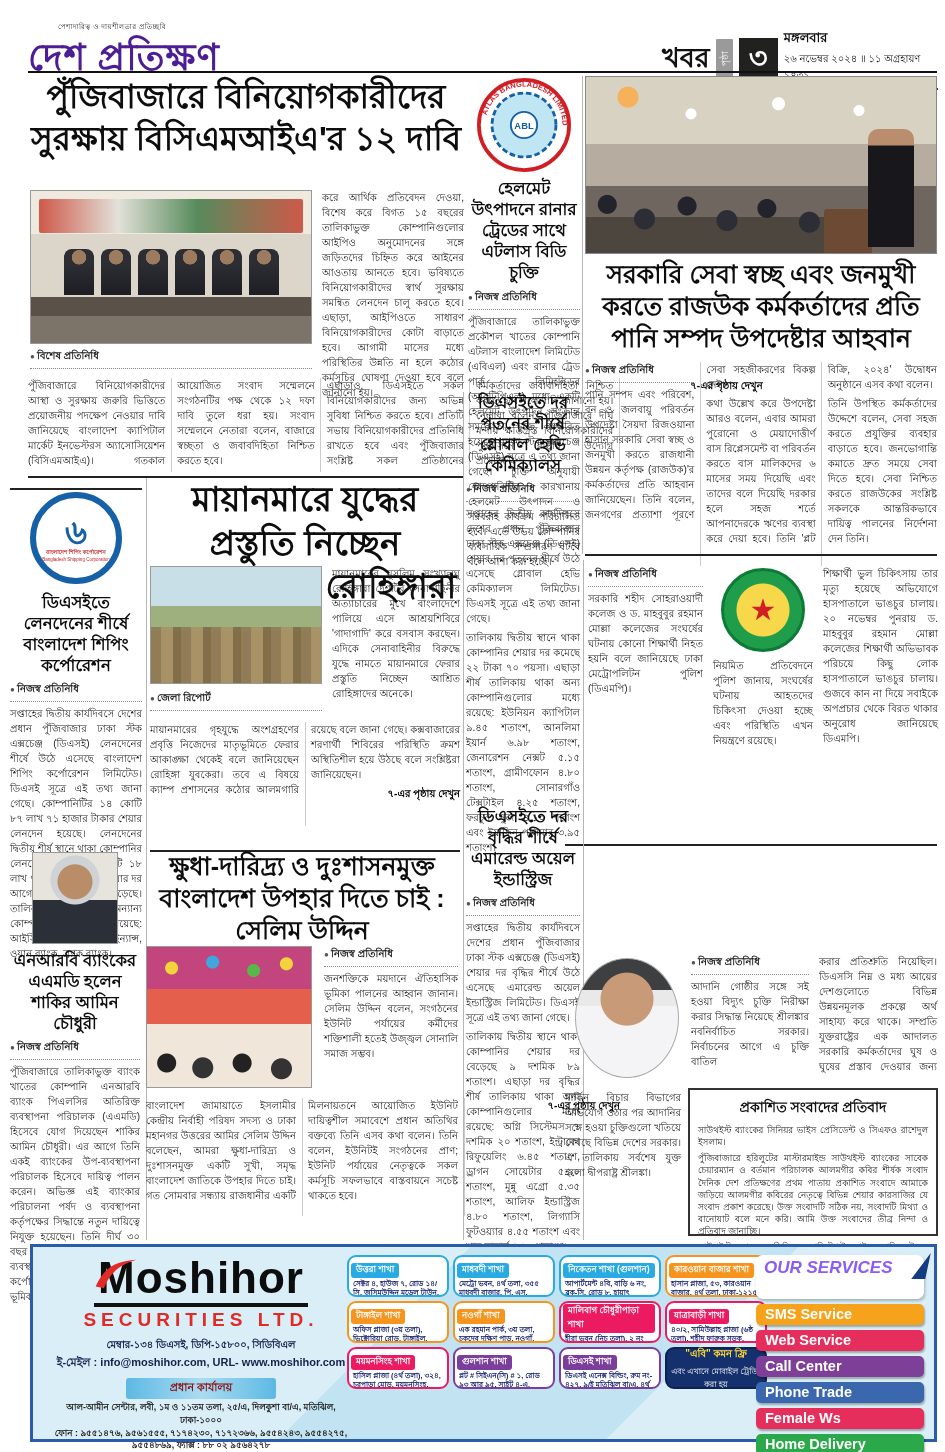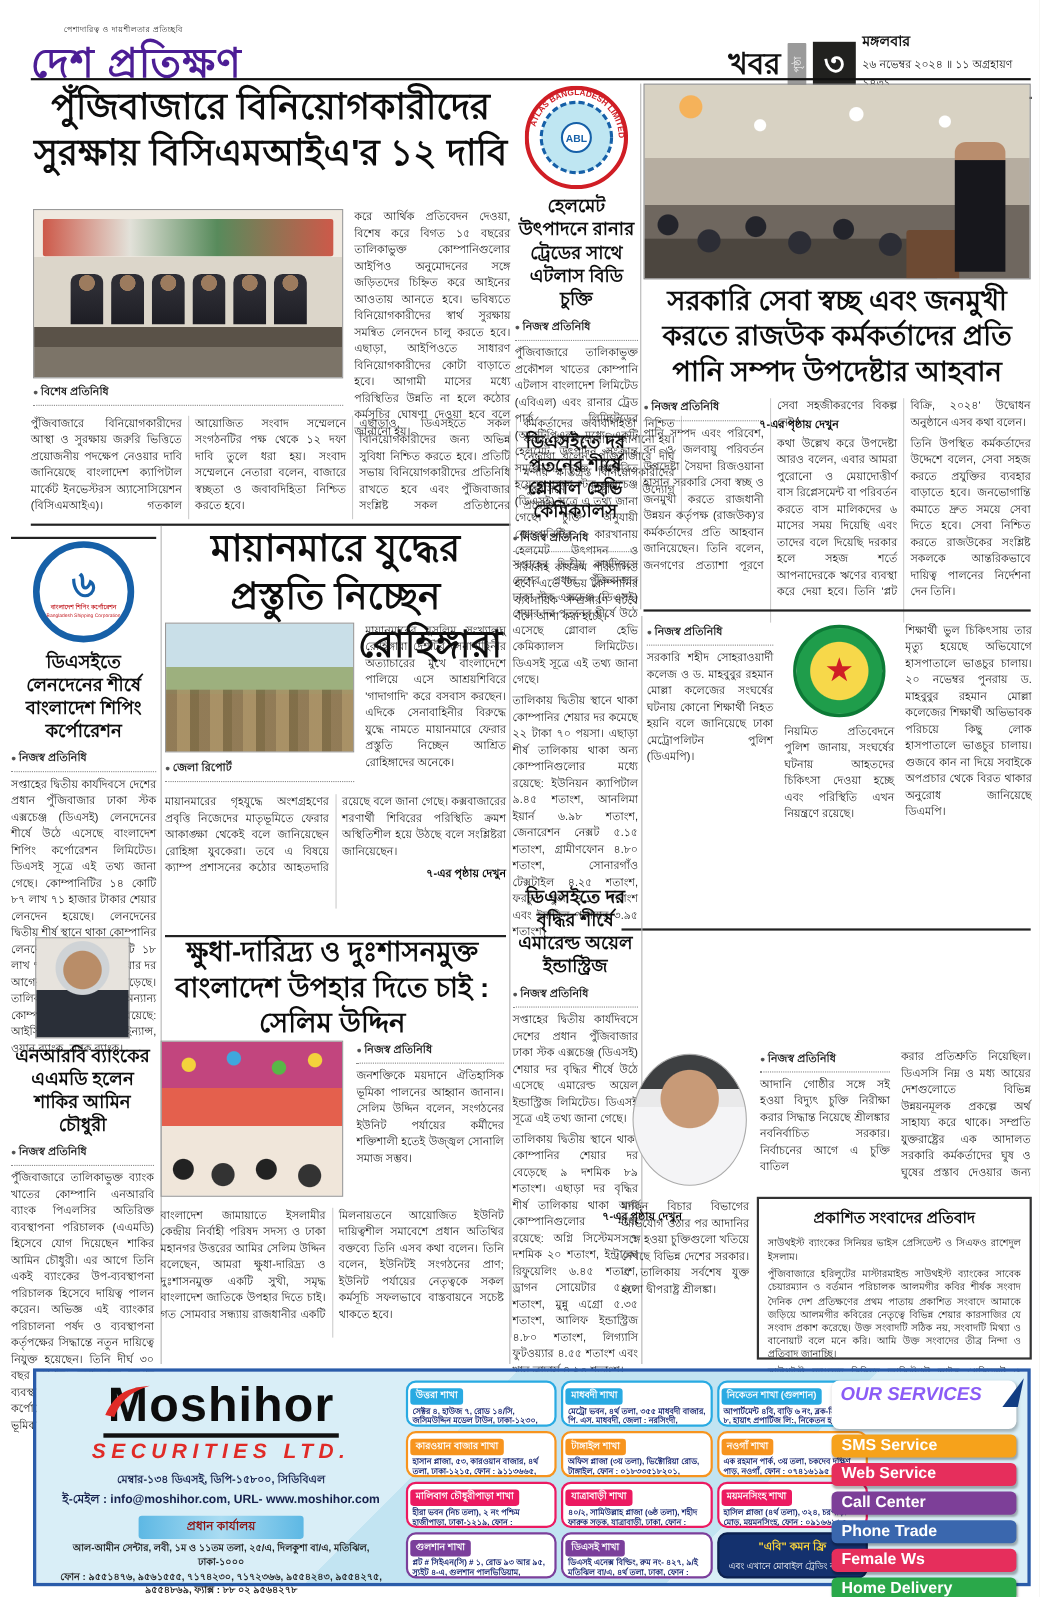--- a/index.html
+++ b/index.html
@@ -128,27 +128,27 @@
   
   .protest { position:absolute; left:688px; top:1088px; width:250px; height:148px; border:2px solid #333; padding:6px 8px; background:#fff; }
   .protest h3 { font-size:14px; text-align:center; margin-bottom:4px; }
   .protest .bt { font-size:8.8px; line-height:1.38; }
 
   
   .ad { position:absolute; left:30px; top:1244px; width:907px; height:198px; border:3px solid #2a5caa; background:linear-gradient(135deg,#d9eef7 0 40%, #c2e4f2 40% 70%, #d9eef7 70%); }
   .mosh { position:absolute; left:12px; top:8px; width:312px; text-align:center; }
   .mosh-brand { position:relative; font-size:44px; font-weight:bold; color:#0d0d0d; letter-spacing:1px; border-bottom:4px solid #111; line-height:1.05; display:inline-block; padding:0 4px 2px; }
   .mosh-swoosh { position:absolute; left:-2px; top:2px; width:46px; height:34px; }
-  .mosh-sec { font-size:19px; font-weight:bold; color:#e02b27; letter-spacing:5px; margin-top:2px;font-style:italic; }
+  .mosh-sec { font-size:19px; font-weight:bold; color:#e02b27; letter-spacing:5px; margin-top:2px; }
   .mosh-line1 { font-size:10px; font-weight:bold; margin-top:6px; color:#16214d; }
   .mosh-line2 { font-size:11px; font-weight:bold; color:#16214d; }
   .mosh-ho { margin:5px auto 2px; width:150px; background:linear-gradient(90deg,#5db8e4,#aadcf2,#5db8e4); color:#8c1313; font-weight:bold; font-size:11px; border-radius:3px; padding:1px 0; }
   .mosh-addr, .mosh-phones { font-size:8.8px; font-weight:bold; color:#1c1c1c; line-height:1.45; }
 
-  .branches { position:absolute; left:336px; top:8px; width:420px; height:182px; display:grid; grid-template-columns:repeat(3,1fr); grid-auto-rows:42px; gap:4px; }
+  .branches { position:absolute; left:314px; top:8px; width:420px; height:182px; display:grid; grid-template-columns:repeat(4,1fr); grid-auto-rows:42px; gap:4px; }
   .branch { background:#fff; border:2px solid; border-radius:9px; padding:1px 4px 2px; overflow:hidden; }
   .branch .bname { display:inline-block; color:#fff; font-weight:bold; font-size:8.6px; padding:0 5px 1px; border-radius:3px; margin:0 0 1px -2px; }
   .branch .baddr { font-size:7.3px; line-height:1.25; color:#14226e; font-weight:bold; }
   .c-blue   { border-color:#29aae2; } .c-blue .bname   { background:#29aae2; }
   .c-orange { border-color:#f7941e; } .c-orange .bname { background:#f7941e; }
   .c-pink   { border-color:#ec1a61; } .c-pink .bname   { background:#ec1a61; }
   .c-purple { border-color:#7b3f9b; } .c-purple .bname { background:#7b3f9b; }
   .promo { background:#14316e; border:2px solid #0d2250; border-radius:9px; color:#fff; text-align:center; padding:4px 4px; display:flex; flex-direction:column; justify-content:center; }
   .promo .p1 { color:#ffd83a; font-weight:bold; font-size:10px; }
   .promo .p2 { font-size:8px; margin-top:2px; }
@@ -257,21 +257,21 @@
     <div class="roh-photo">
       <div class="roh-huts"></div>
     </div>
     <div class="roh-byline">
       <div class="byline">জেলা রিপোর্ট</div>
     </div>
     <div class="roh-right">
       <p class="bt">মায়ানমারের মুসলিম সংখ্যালঘু রোহিঙ্গারা দেশটির সেনাবাহিনীর অত্যাচারের মুখে বাংলাদেশে পালিয়ে এসে আশ্রয়শিবিরে 'গাদাগাদি' করে বসবাস করছেন। এদিকে সেনাবাহিনীর বিরুদ্ধে যুদ্ধে নামতে মায়ানমারে ফেরার প্রস্তুতি নিচ্ছেন আশ্রিত রোহিঙ্গাদের অনেকে।</p>
     </div>
     <div class="roh-bottom">
-      <p class="bt">মায়ানমারের গৃহযুদ্ধে অংশগ্রহণের প্রবৃত্তি নিজেদের মাতৃভূমিতে ফেরার আকাঙ্ক্ষা থেকেই বলে জানিয়েছেন রোহিঙ্গা যুবকেরা। তবে এ বিষয়ে ক্যাম্প প্রশাসনের কঠোর আহতদারি রয়েছে বলে জানা গেছে। কক্সবাজারের শরণার্থী শিবিরের পরিস্থিতি ক্রমশ অস্থিতিশীল হয়ে উঠছে বলে সংশ্লিষ্টরা জানিয়েছেন।</p>
+      <p class="bt">মায়ানমারের গৃহযুদ্ধে অংশগ্রহণের প্রবৃত্তি নিজেদের মাতৃভূমিতে ফেরার আকাঙ্ক্ষা থেকেই বলে জানিয়েছেন রোহিঙ্গা যুবকেরা। তবে এ বিষয়ে ক্যাম্প প্রশাসনের কঠোর আলমগারি রয়েছে বলে জানা গেছে। কক্সবাজারের শরণার্থী শিবিরের পরিস্থিতি ক্রমশ অস্থিতিশীল হয়ে উঠছে বলে সংশ্লিষ্টরা জানিয়েছেন।</p>
       <p class="cont">৭-এর পৃষ্ঠায় দেখুন</p>
     </div>
   </div>
   <div class="hrule" style="left:150px; top:850px; width:310px;"></div>
 
   <div class="a-global">
     <h2 class="hl">ডিএসইতে দর পতনের শীর্ষে গ্লোবাল হেভি কেমিক্যালস</h2>
     <div class="byline" style="margin-top:5px;">নিজস্ব প্রতিনিধি</div>
     <p class="bt">সপ্তাহের দ্বিতীয় কার্যদিবসে দেশের প্রধান পুঁজিবাজার ঢাকা স্টক এক্সচেঞ্জ (ডিএসই) শেয়ার দর পতনের শীর্ষে উঠে এসেছে গ্লোবাল হেভি কেমিক্যালস লিমিটেড। ডিএসই সূত্রে এই তথ্য জানা গেছে।</p>
     <p class="bt">তালিকায় দ্বিতীয় স্থানে থাকা কোম্পানির শেয়ার দর কমেছে ২২ টাকা ৭০ পয়সা। এছাড়া শীর্ষ তালিকায় থাকা অন্য কোম্পানিগুলোর মধ্যে রয়েছে: ইউনিয়ন ক্যাপিটাল ৯.৪৫ শতাংশ, আনলিমা ইয়ার্ন ৬.৯৮ শতাংশ, জেনারেশন নেক্সট ৫.১৫ শতাংশ, গ্রামীণফোন ৪.৮০ শতাংশ, সোনারগাঁও টেক্সটাইল ৪.২৫ শতাংশ, ফরচুন সুজ ৪.১০ শতাংশ এবং ইয়াকিন পলিমার ৩.৯৫ শতাংশ।</p>

